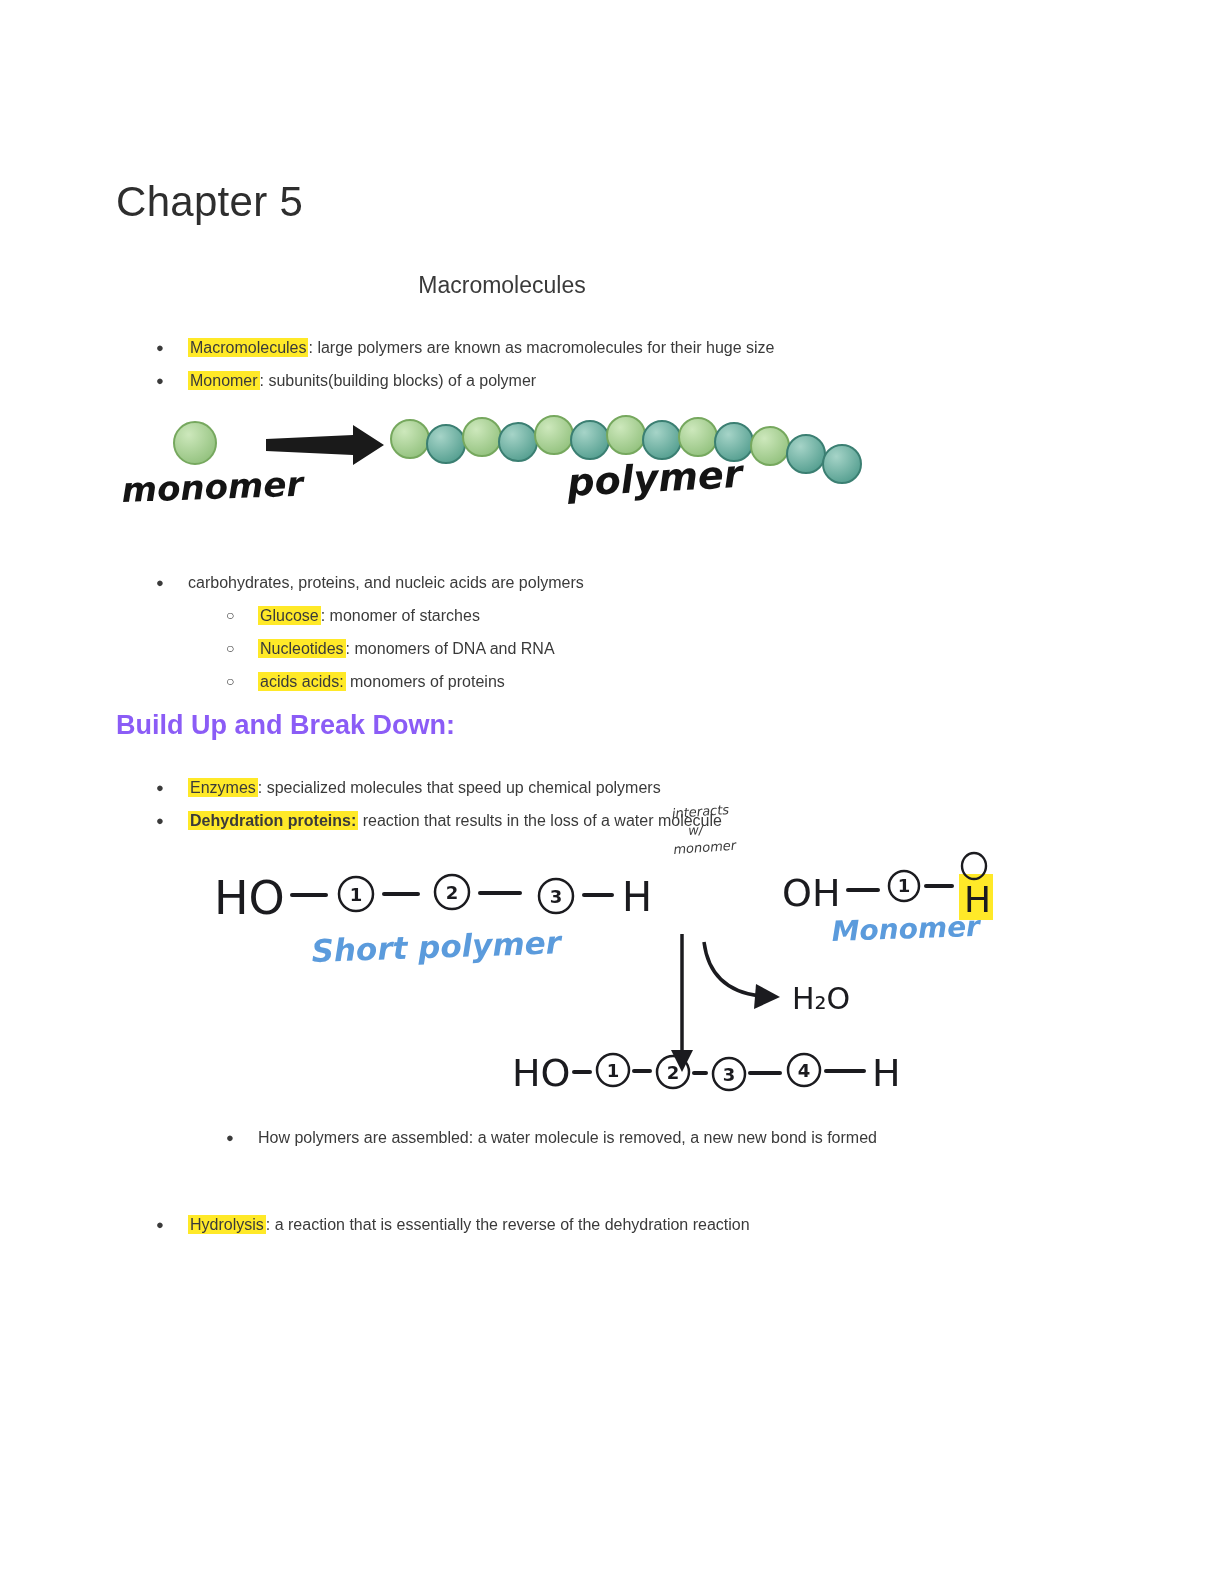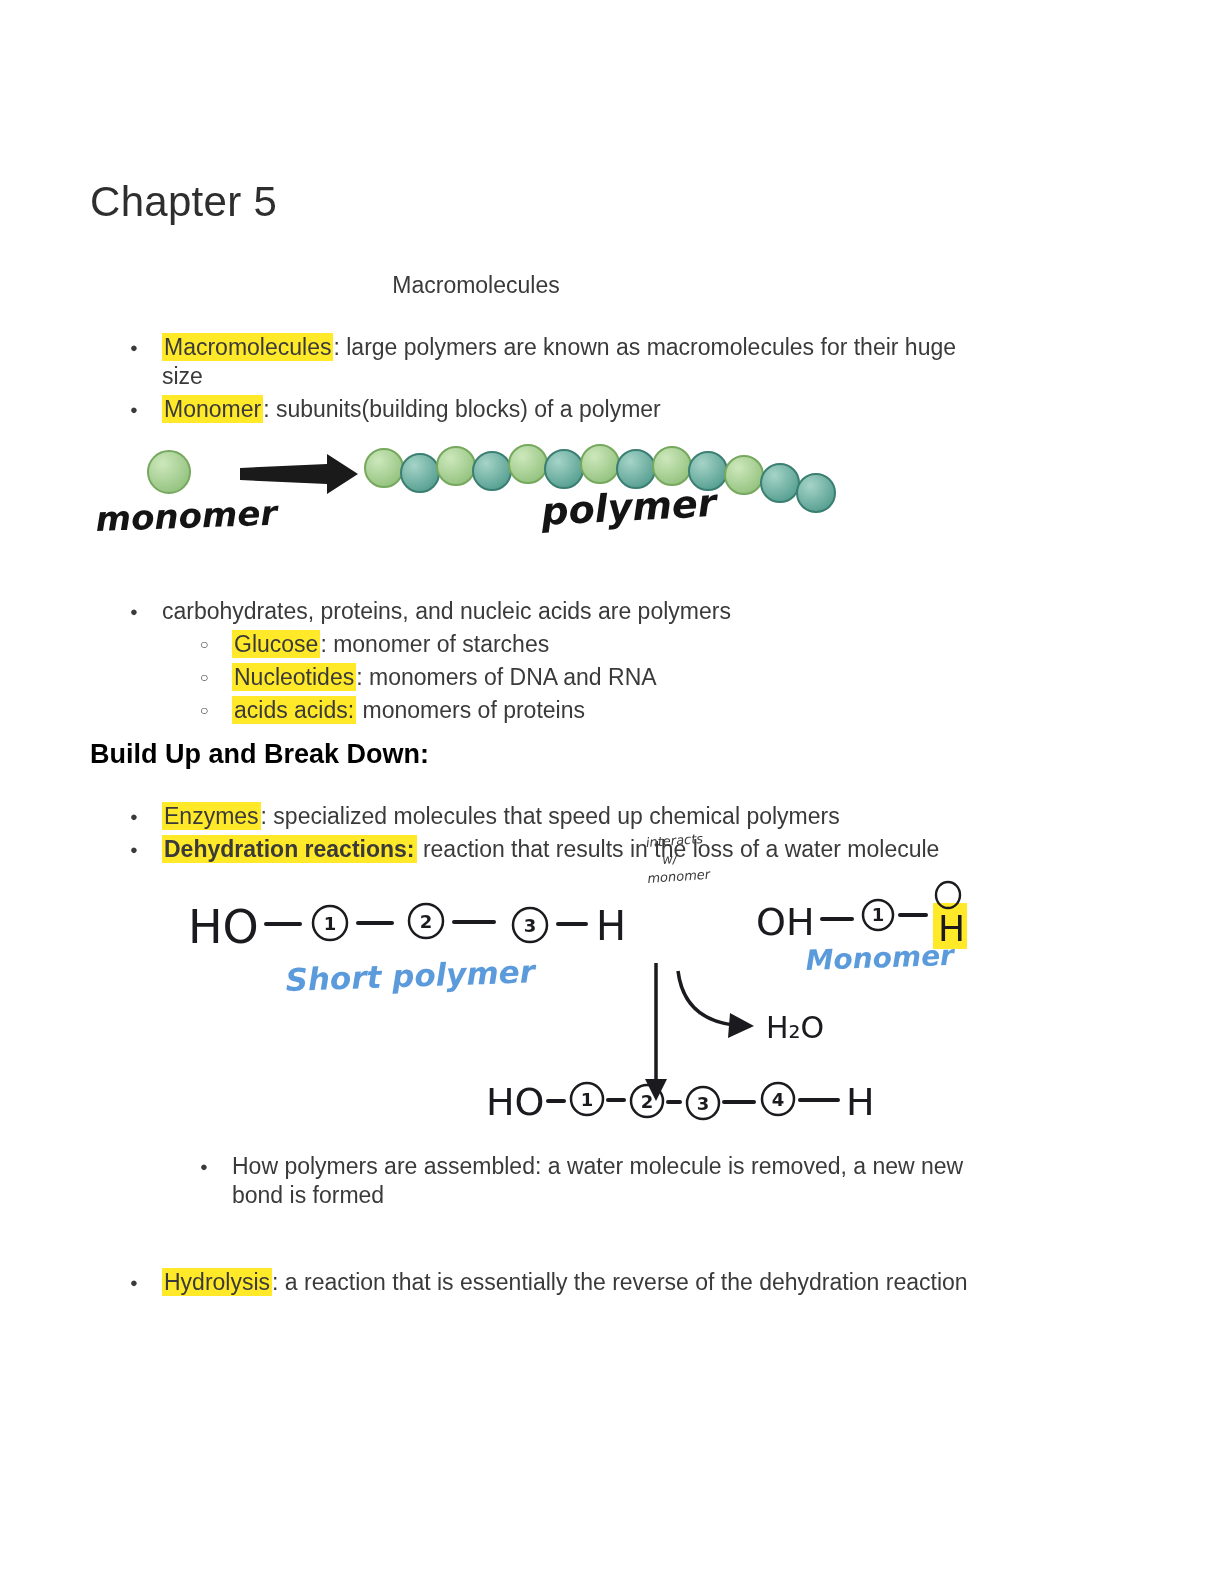--- a/index.html
+++ b/index.html
@@ -8,38 +8,38 @@
     --blue:#5b9bdc;
     --ink:#1b1b1f;
   }
   *{box-sizing:border-box;}
   html,body{margin:0;padding:0;}
   body{
     width:1224px;height:1584px;background:#ffffff;overflow:hidden;
     font-family:"Liberation Sans","DejaVu Sans",sans-serif;
     color:var(--text);
   }
-  .content{padding:178px 140px 0 90px;}
+  .content{padding:178px 140px 0 116px;}
   .title{font-size:42px;font-weight:400;color:#2e2e2e;margin:0 0 46px;letter-spacing:.3px;}
   .subtitle{font-size:23px;margin:0 0 40px;}
   .center-head{font-size:23px;width:772px;text-align:center;margin:0 0 34px;}
   ul{list-style:none;margin:0;padding:0;}
-  li{font-size:23px;line-height:29px;margin-bottom:4px;position:relative;}
+  li{font-size:16px;line-height:29px;margin-bottom:4px;position:relative;}
   .l1{padding-left:72px;}
   .l1::before{content:"●";position:absolute;left:40px;top:0;font-size:13px;line-height:29px;color:#3a3a3a;}
   .l2{padding-left:142px;}
   .l2::before{content:"○";position:absolute;left:110px;top:0;font-size:14px;line-height:29px;color:#3a3a3a;}
   .l2.filled::before{content:"●";font-size:13px;}
   .w1{max-width:884px;}   
   .w3{max-width:887px;margin-top:19px;}   
   .wfull{max-width:941px;}
   .hl{background:var(--hl);padding:1px 2px;}
   .term-bold{font-weight:700;}
   b{font-weight:700;}
-  .h2{font-size:27px;font-weight:700;color:#000000;margin:14px 0 32px;}
+  .h2{font-size:27px;font-weight:700;color:#8b5cf6;margin:14px 0 32px;}
   .fig1{display:block;width:941px;height:125px;margin:0 0 44px 0;}
   .fig2{display:block;width:941px;height:310px;margin:-45px 0 6px 0;}
   .hyd-list{margin-top:58px;}
   
   .cL{fill:url(#gL);stroke:#76a85e;stroke-width:2;}
   .cT{fill:url(#gT);stroke:#3b7f72;stroke-width:2;}
   .hand-label{fill:#141414;font-weight:700;font-style:italic;font-family:"DejaVu Sans",sans-serif;}
   .blue-hand{fill:var(--blue);font-weight:700;font-style:italic;font-family:"DejaVu Sans",sans-serif;}
   .ink text{fill:var(--ink);font-family:"DejaVu Sans",sans-serif;}
   .ink-text{fill:var(--ink);font-family:"DejaVu Sans",sans-serif;}
@@ -100,21 +100,21 @@
     <li class="l1 wfull"><span>carbohydrates, proteins, and nucleic acids are polymers</span></li>
     <li class="l2 wfull"><span class="hl">Glucose</span><span>: monomer of starches</span></li>
     <li class="l2 wfull"><span class="hl">Nucleotides</span><span>: monomers of DNA and RNA</span></li>
     <li class="l2 wfull"><span class="hl">acids acids:</span><span> monomers of proteins</span></li>
   </ul>
 
   <div class="h2">Build Up and Break Down:</div>
 
   <ul>
     <li class="l1 wfull"><span class="hl">Enzymes</span><span>: specialized molecules that speed up chemical polymers</span></li>
-    <li class="l1 wfull"><span class="hl term-bold">Dehydration reactions:</span><span> reaction that results in the loss of a water molecule</span></li>
+    <li class="l1 wfull"><span class="hl term-bold">Dehydration proteins:</span><span> reaction that results in the loss of a water molecule</span></li>
   </ul>
 
   <svg class="fig2" viewBox="0 0 941 310">
 
     <g transform="rotate(-4 585 35)">
       <text class="annot" x="557" y="22" font-size="13">interacts</text>
       <text class="annot" x="572" y="40" font-size="13">w/</text>
       <text class="annot" x="556" y="58" font-size="13">monomer</text>
     </g>
 

